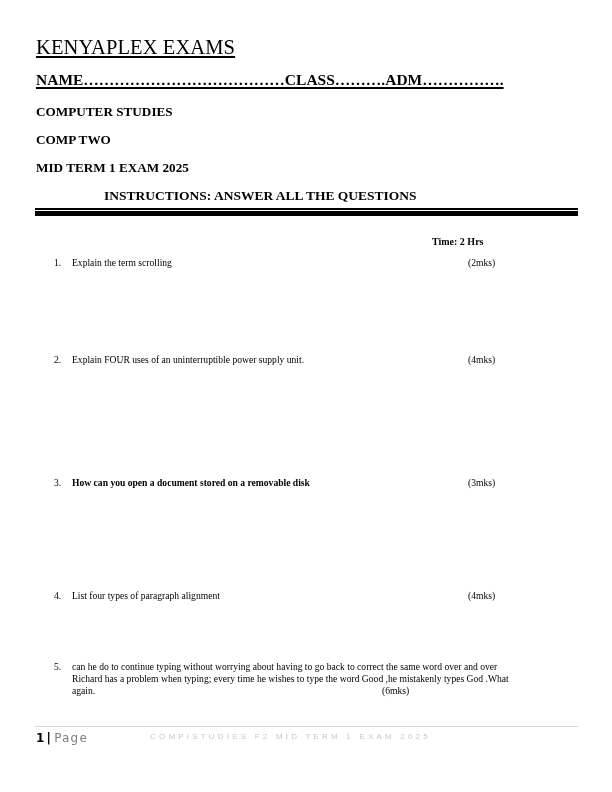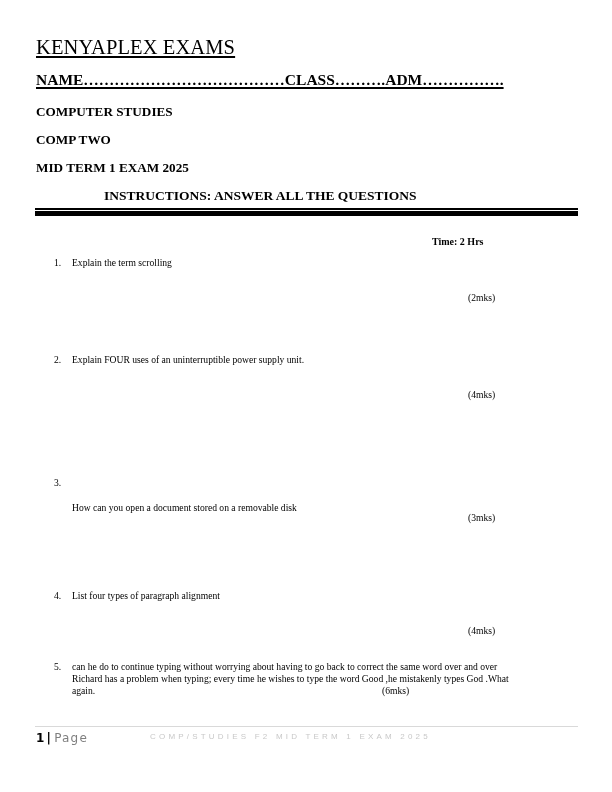--- a/index.html
+++ b/index.html
@@ -71,21 +71,20 @@
       left: 54px;
       font-size: 9.6px;
     }
     .q-text {
       left: 72px;
       font-size: 9.6px;
     }
     .q-marks {
       left: 468px;
       font-size: 9.6px;
-      margin-top: 35px;
     }
     .q5-text {
       left: 72px; top: 661px;
       width: 510px;
       font-size: 9.6px;
       line-height: 12.2px;
       white-space: normal;
     }
     .q5-marks-inline {
       position: absolute;
@@ -142,21 +141,21 @@
 </div>
 
 <div>
   <div class="abs q-num" style="top:354px;">2.</div>
   <div class="abs q-text" style="top:354px;">Explain FOUR uses of an uninterruptible power supply unit.</div>
   <div class="abs q-marks" style="top:354px;">(4mks)</div>
 </div>
 
 <div>
   <div class="abs q-num" style="top:477px;">3.</div>
-  <div class="abs q-text" style="top:502px;">How can you open a document stored on a removable disk</div>
+  <div class="abs q-text" style="top:477px;font-weight:bold;">How can you open a document stored on a removable disk</div>
   <div class="abs q-marks" style="top:477px;">(3mks)</div>
 </div>
 
 <div>
   <div class="abs q-num" style="top:590px;">4.</div>
   <div class="abs q-text" style="top:590px;">List four types of paragraph alignment</div>
   <div class="abs q-marks" style="top:590px;">(4mks)</div>
 </div>
 
 <div>

